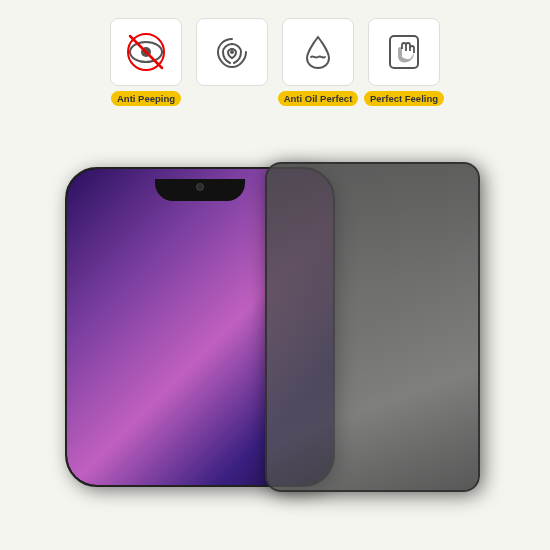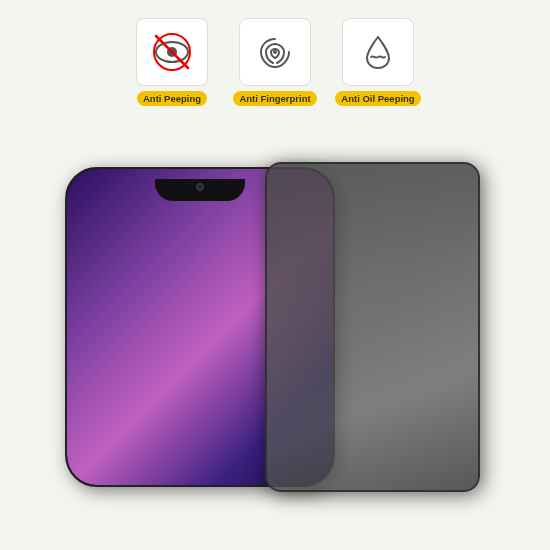--- a/index.html
+++ b/index.html
@@ -13,21 +13,21 @@
       flex-direction: column;
       align-items: center;
     }
 
     
     .features-row {
       display: flex;
       flex-direction: row;
       justify-content: center;
       align-items: flex-start;
-      gap: 21px;
+      gap: 4px;
       padding: 18px 10px 8px 10px;
       width: 100%;
     }
 
     .feature-item {
       display: flex;
       flex-direction: column;
       align-items: center;
       width: 82px;
     }
@@ -213,35 +213,48 @@
     <div class="icon-box">
       <svg viewBox="0 0 42 42">
         <path d="M21 8 C13 8, 7 14, 7 21 C7 28, 13 36, 21 36 C29 36, 35 28, 35 21" fill="none" stroke="#555" stroke-width="2" stroke-linecap="round"></path>
         <path d="M21 13 C16 13, 12 17, 12 21 C12 26, 15 30, 19 32" fill="none" stroke="#555" stroke-width="2" stroke-linecap="round"></path>
         <path d="M21 13 C26 13, 30 17, 30 21 C30 26, 27 30, 23 32" fill="none" stroke="#555" stroke-width="2" stroke-linecap="round"></path>
         <path d="M21 18 C19 18, 17 19.5, 17 21 C17 23.5, 19 26, 21 27" fill="none" stroke="#555" stroke-width="2" stroke-linecap="round"></path>
         <path d="M21 18 C23 18, 25 19.5, 25 21 C25 23.5, 23 26, 21 27" fill="none" stroke="#555" stroke-width="2" stroke-linecap="round"></path>
         <circle cx="21" cy="21" r="2" fill="#555"></circle>
       </svg>
     </div>
-    <span class="feature-label">Anti Fingerprint</span>
   </div>
 
   <div class="feature-item">
     <div class="icon-box">
       <svg viewBox="0 0 42 42">
 
         <path d="M21 6 C21 6, 10 20, 10 27 C10 33, 15 37, 21 37 C27 37, 32 33, 32 27 C32 20, 21 6, 21 6 Z" fill="none" stroke="#555" stroke-width="2"></path>
 
         <path d="M14 26 C16 24, 18 28, 21 26 C24 24, 26 28, 28 26" fill="none" stroke="#555" stroke-width="1.8" stroke-linecap="round"></path>
       </svg>
     </div>
-    <span class="feature-label">Anti Oil Peeping</span>
-  </div>
-
+    <span class="feature-label">Anti Oil Perfect</span>
+  </div>
+
+  <div class="feature-item">
+    <div class="icon-box">
+      <svg viewBox="0 0 42 42">
+
+        <rect x="7" y="5" width="28" height="32" rx="4" fill="none" stroke="#555" stroke-width="2"></rect>
+
+        <path d="M23 20 L23 14 C23 13, 24 12, 25 12 C26 12, 27 13, 27 14 L27 20" fill="none" stroke="#555" stroke-width="1.8"></path>
+        <path d="M27 17 C27 16, 28 15, 29 15 C30 15, 31 16, 31 17 L31 22" fill="none" stroke="#555" stroke-width="1.8"></path>
+        <path d="M19 18 L19 14 C19 13, 20 12, 21 12 C22 12, 23 13, 23 14" fill="none" stroke="#555" stroke-width="1.8"></path>
+        <path d="M15 21 L15 18 C15 17, 16 16, 17 16 C18 16, 19 17, 19 18 L19 26 C19 26, 25 30, 28 27 L31 22 C31 22, 31 26, 28 29 C25 32, 19 32, 17 30 C15 28, 15 26, 15 21 Z" fill="#555" opacity="0.5"></path>
+      </svg>
+    </div>
+    <span class="feature-label">Perfect Feeling</span>
+  </div>
 
 </div>
 
 <div class="phone-section">
   <div class="phone-wrapper">
 
     <div class="phone-body">
       <div class="phone-screen"></div>
       <div class="phone-notch"></div>
       <div class="phone-camera"></div>

